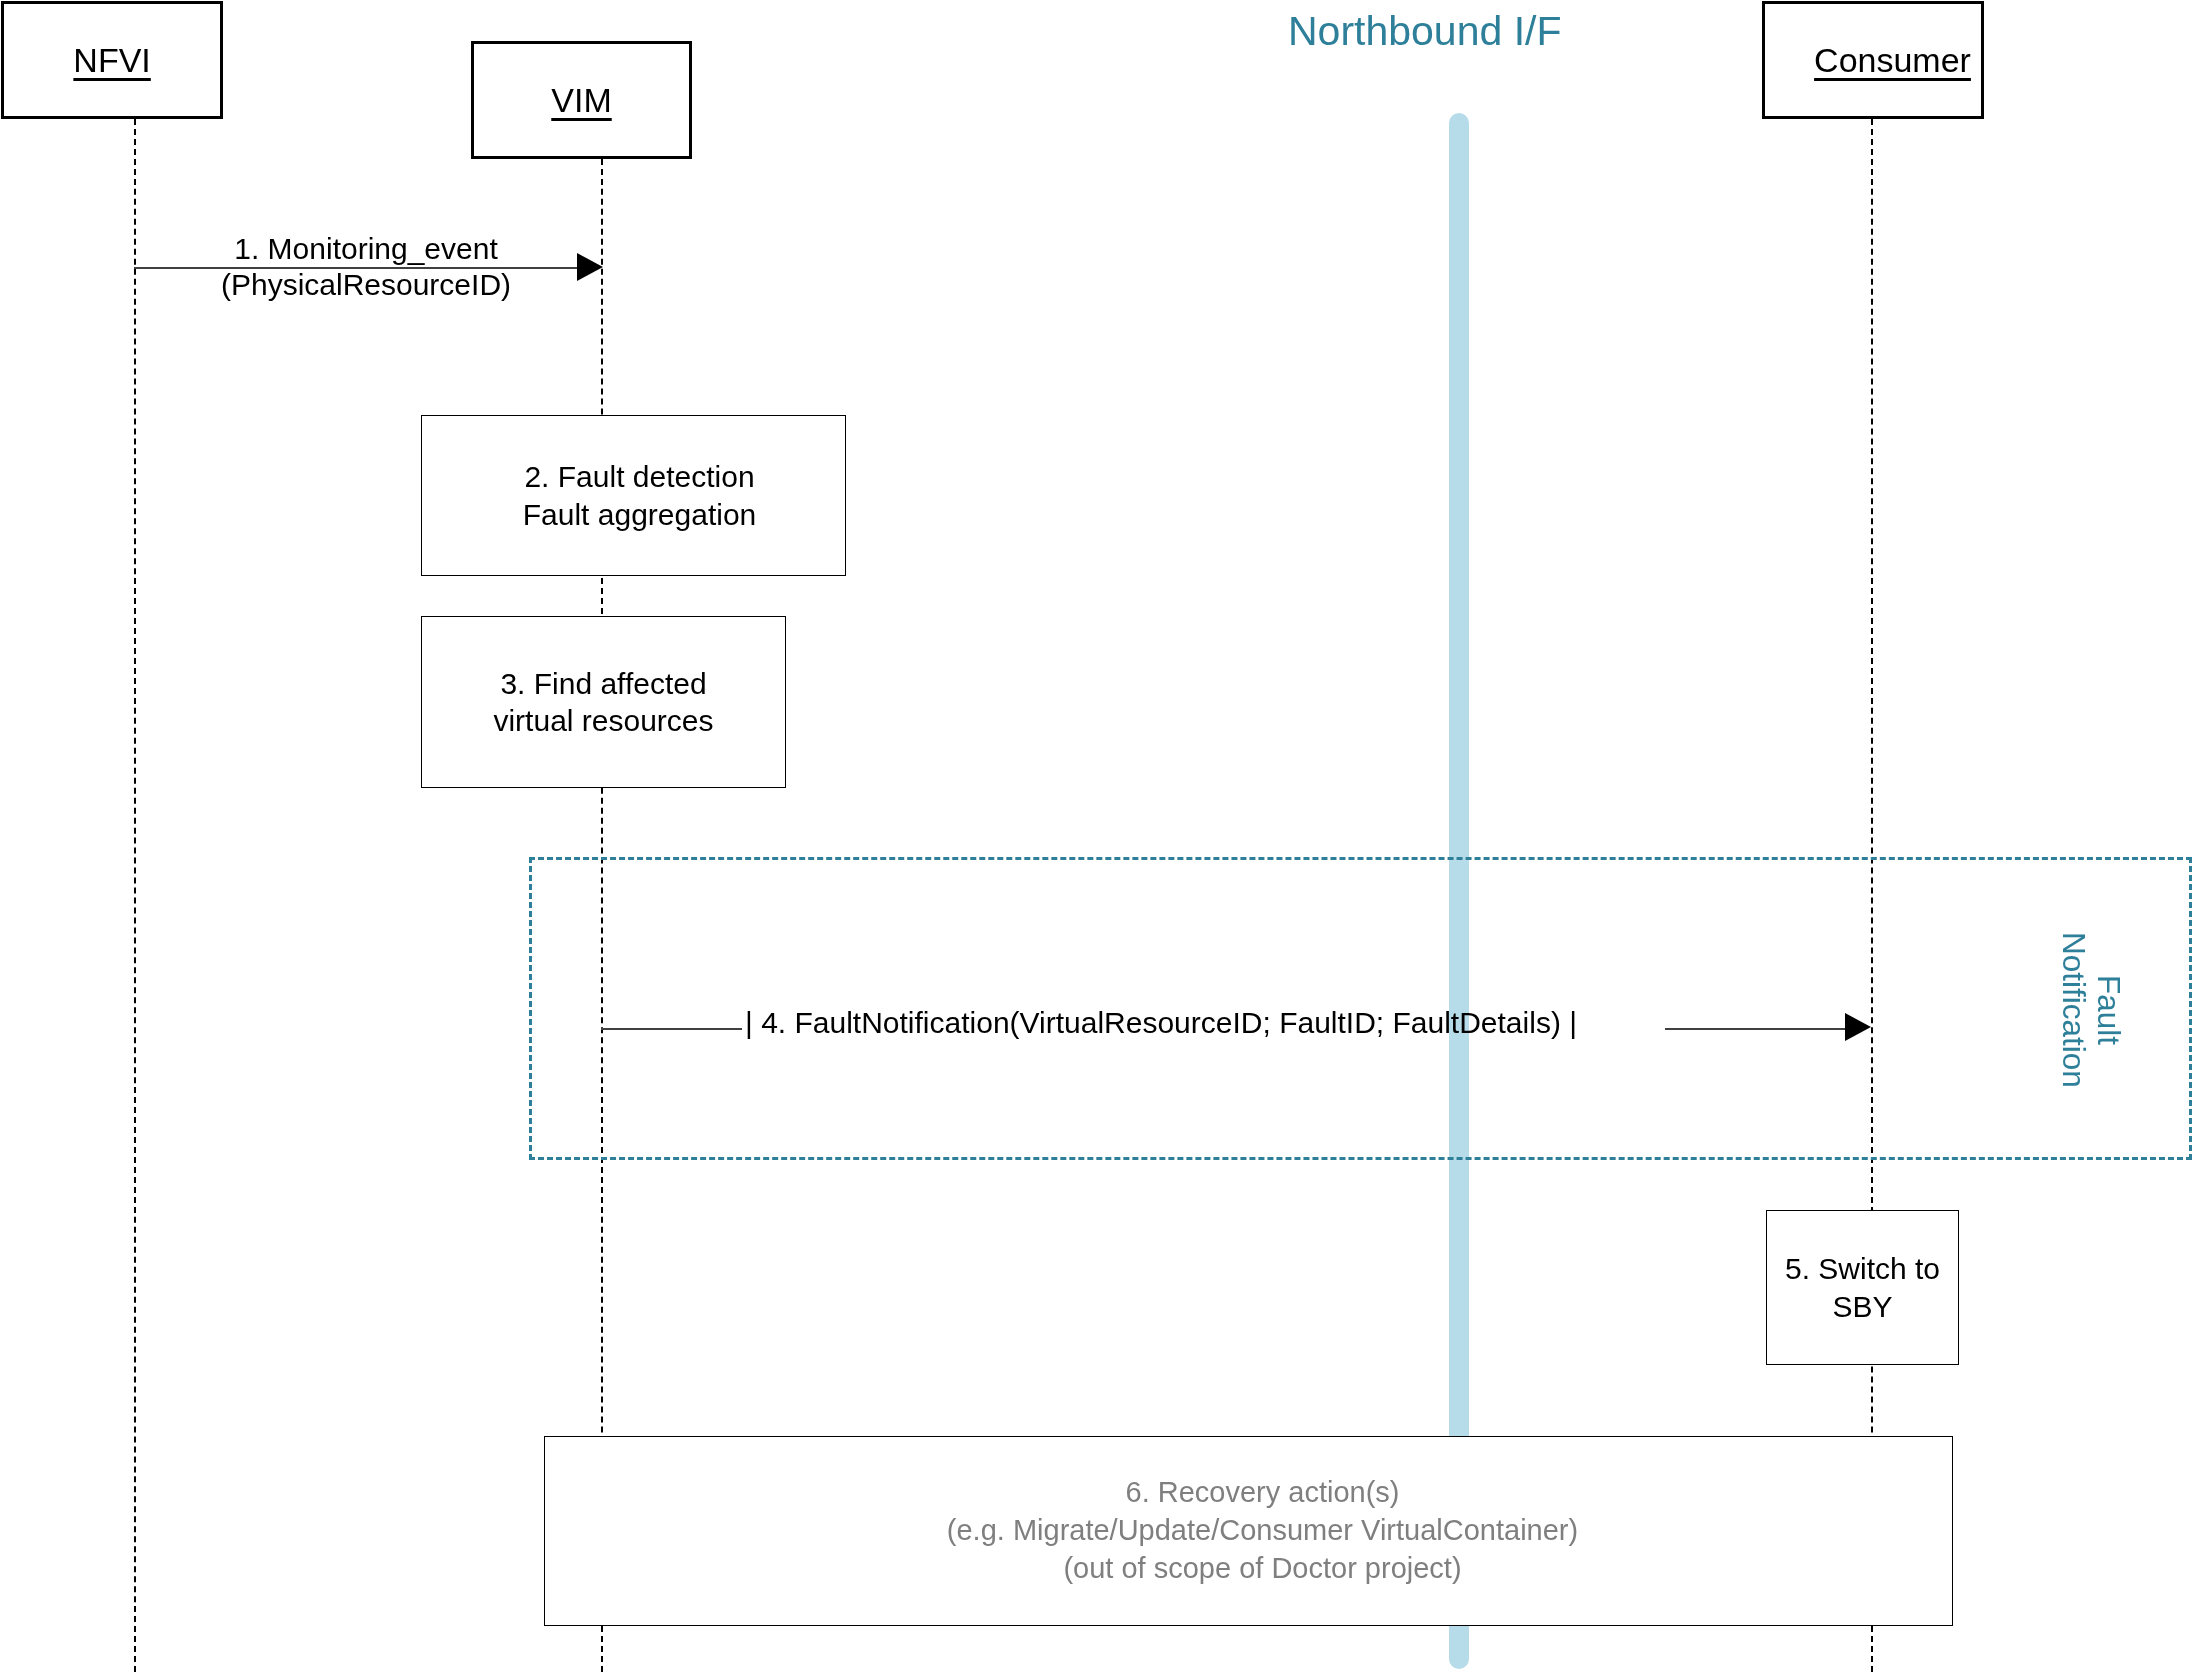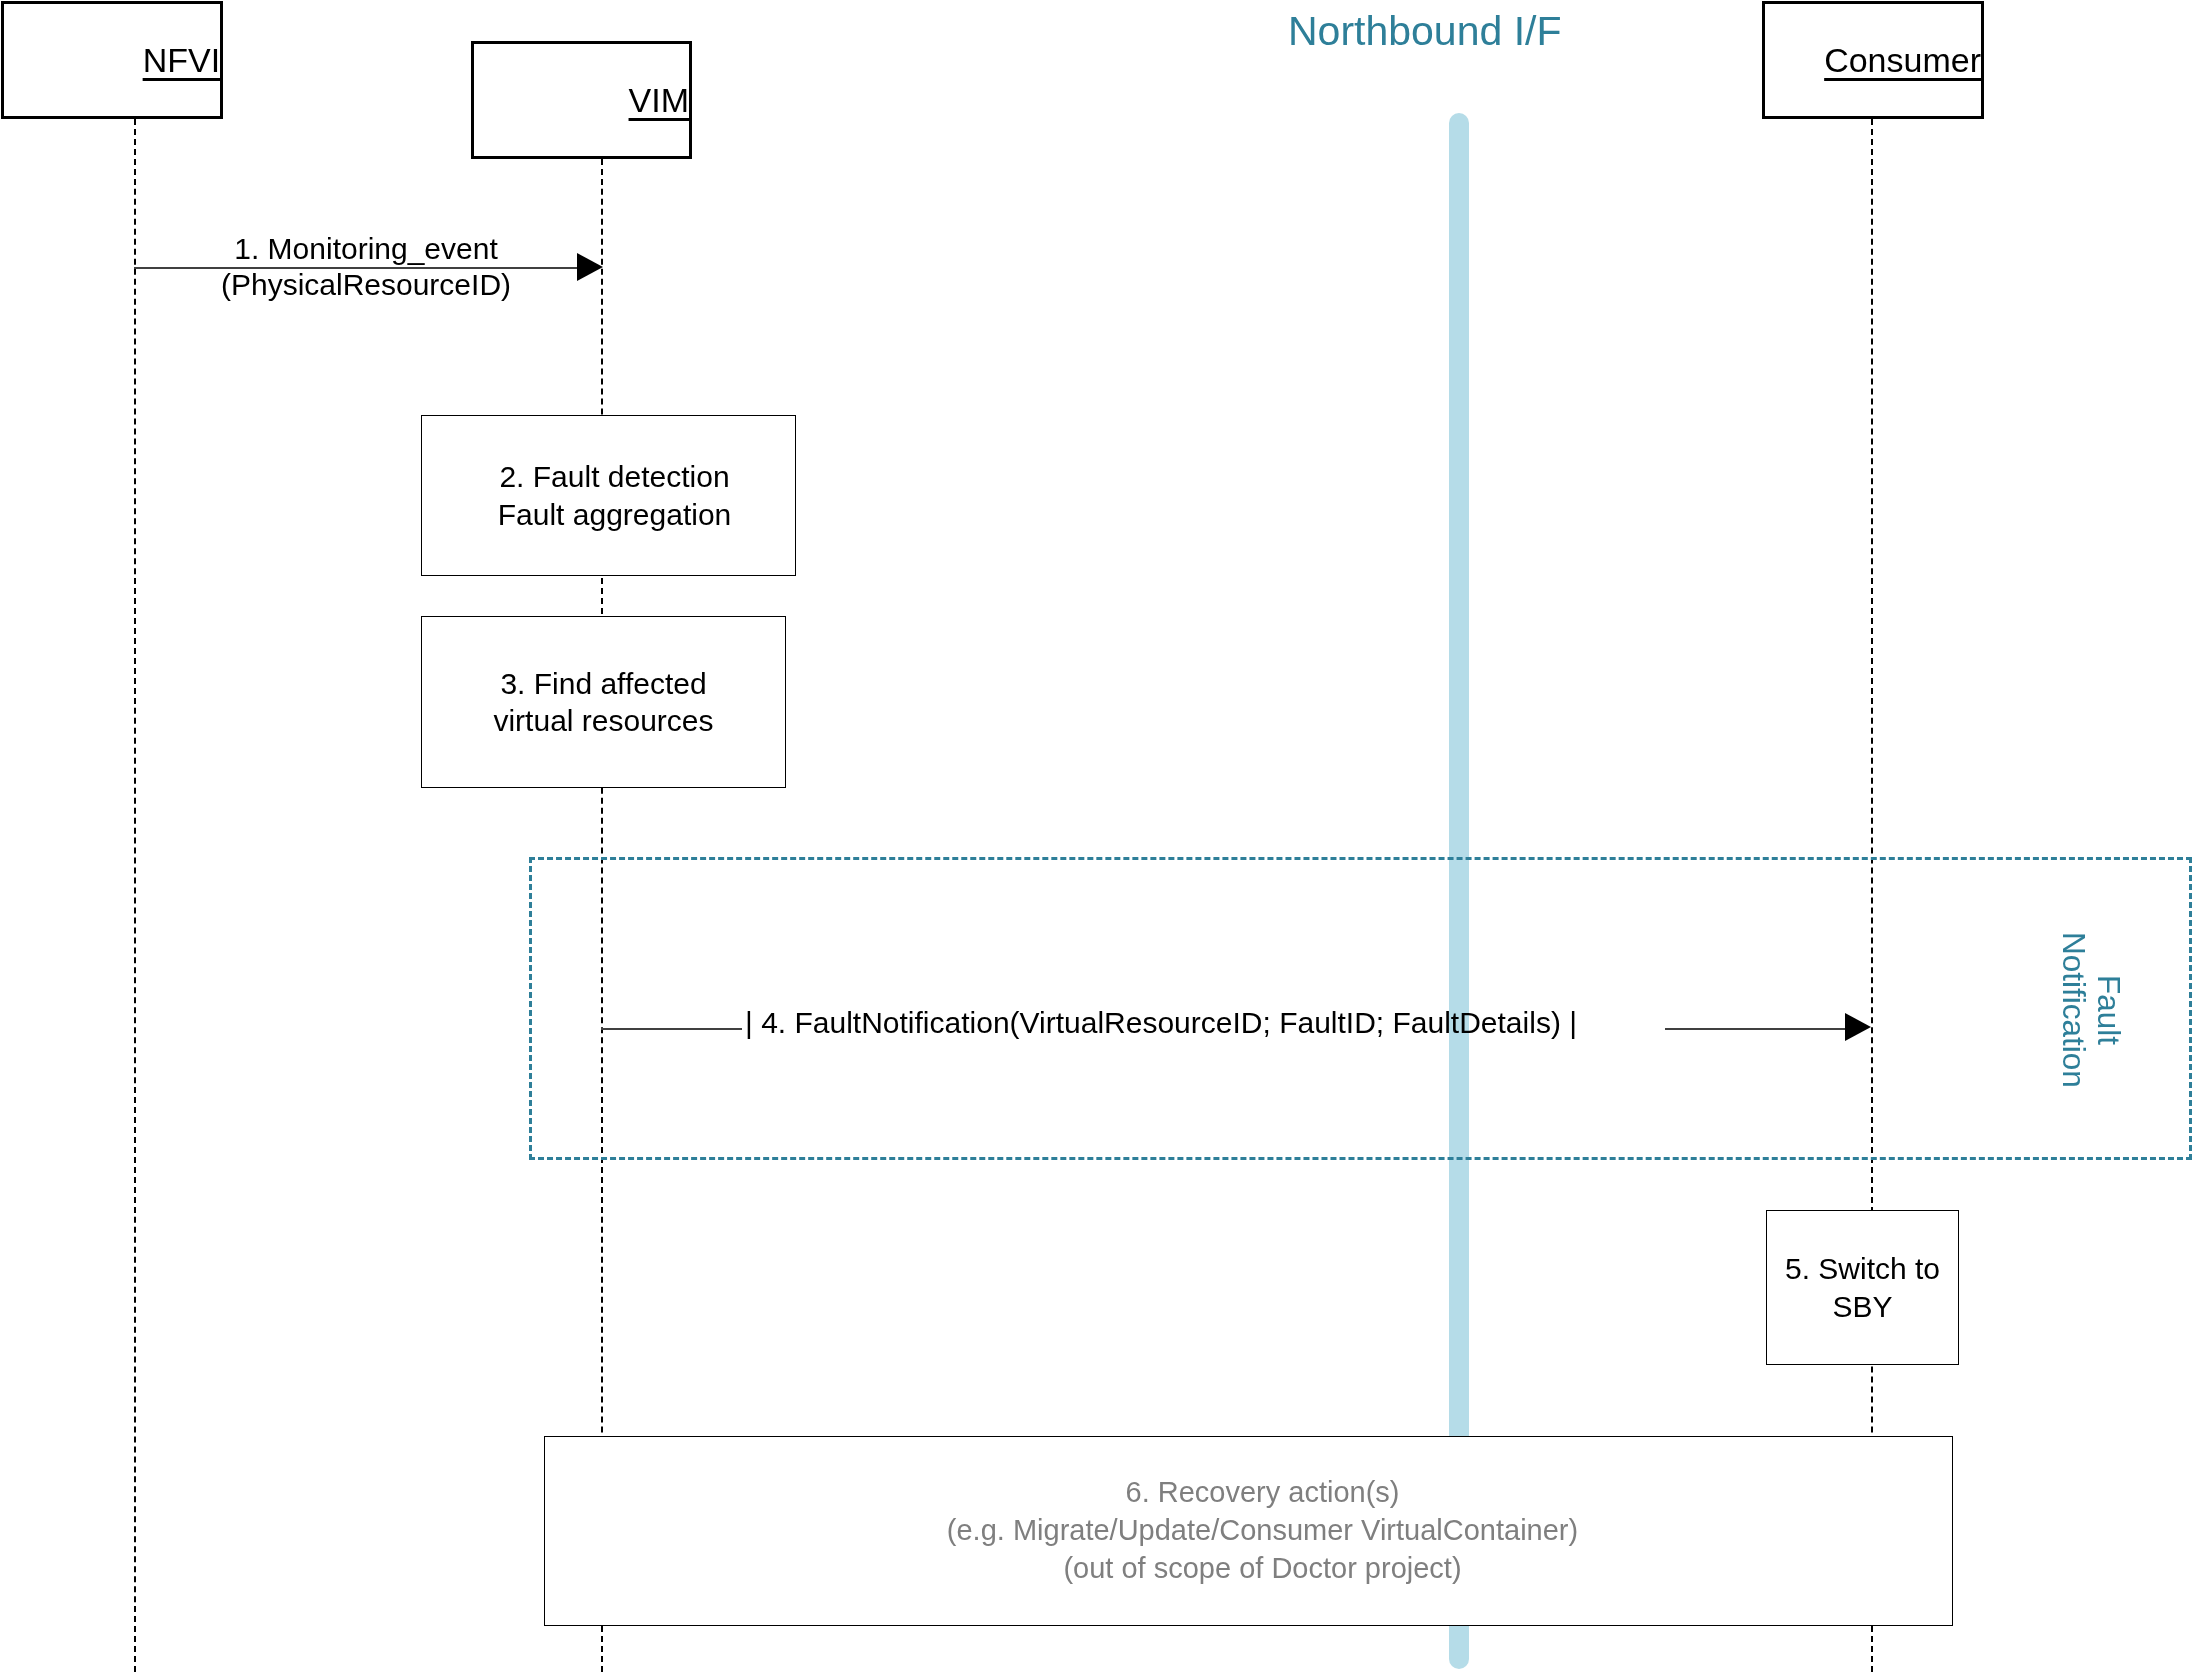--- a/index.html
+++ b/index.html
@@ -19,21 +19,21 @@
   }
 
   
   .participant {
     position: absolute;
     box-sizing: border-box;
     border: 3.4px solid #000000;
     background: #ffffff;
     display: flex;
     align-items: center;
-    justify-content: flex-end;
+    justify-content: center;
   }
   .participant .plabel {
     font-size: 34px;
     color: #000000;
     text-decoration: underline;
     text-underline-offset: 5.6px;
     text-decoration-thickness: 3.4px;
     line-height: 1;
     white-space: nowrap;
   }
@@ -161,21 +161,21 @@
     <span class="plabel">Consumer</span>
   </div>
 
   <div class="msg-line" style="left:134px; top:267px; width:444px;"></div>
   <div class="msg-head" style="left:577px; top:253px;"></div>
   <div class="msg-text two-line" style="left:366px; top:267px; width:0;">
     <span class="above">1. Monitoring_event</span>
     <span class="below">(PhysicalResourceID)</span>
   </div>
 
-  <div class="actbox" style="left:421px; top:415px; width:375px; height:161px;padding-left:12px;">
+  <div class="actbox" style="left:421px; top:415px; width:425px; height:161px;padding-left:12px;">
     <span class="line">2. Fault detection</span>
     <span class="line">Fault aggregation</span>
   </div>
 
   <div class="actbox" style="left:421px; top:616px; width:365px; height:172px;">
     <span class="line">3. Find affected</span>
     <span class="line">virtual resources</span>
   </div>
 
   <div class="frag" style="left:529px; top:857px; width:1663px; height:303px;"></div>

